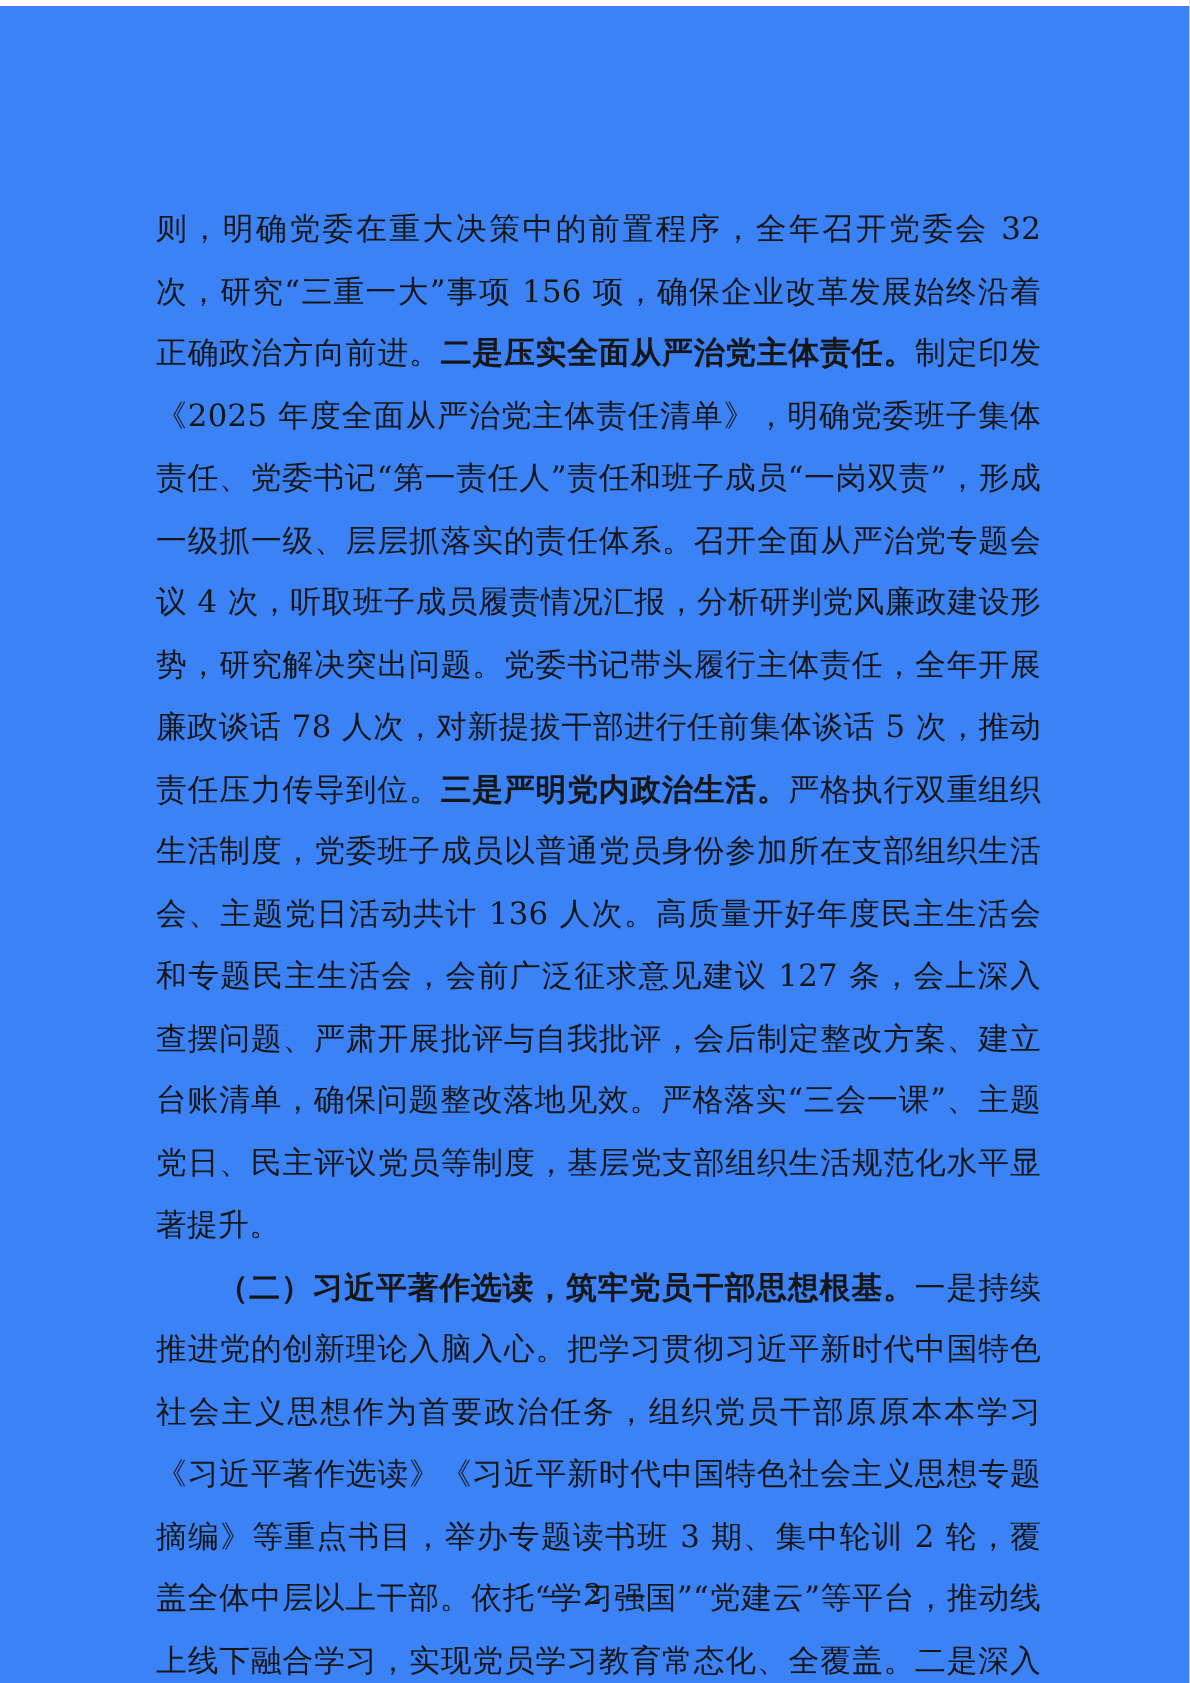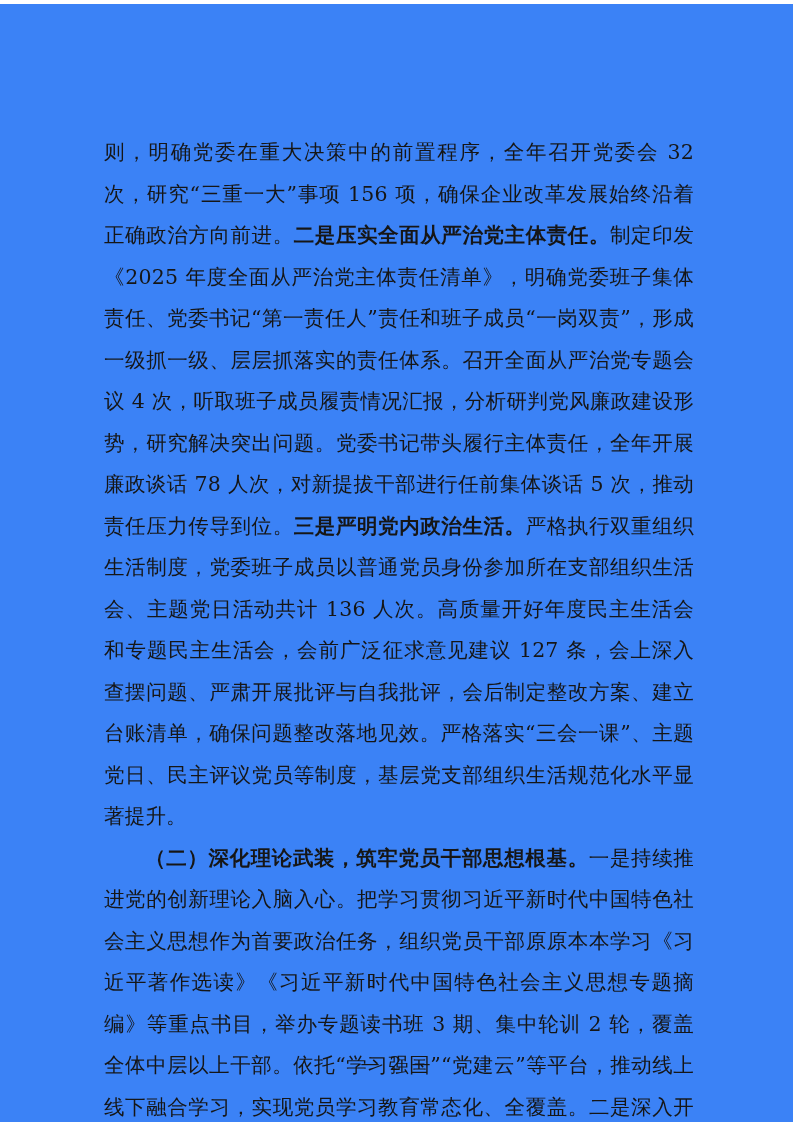--- a/index.html
+++ b/index.html
@@ -51,16 +51,16 @@
     color: #161616;
     letter-spacing: 2px;
   }
 </style>
 </head>
 <body>
 
 <div class="page">
   <div class="content">
     <p class="para" id="para-1"><span>则，明确党委在重大决策中的前置程序，全年召开党委会 32 次，研究“三重一大”事项 156 项，确保企业改革发展始终沿着正确政治方向前进。</span><span class="bold">二是压实全面从严治党主体责任。</span><span>制定印发《2025 年度全面从严治党主体责任清单》，明确党委班子集体责任、党委书记“第一责任人”责任和班子成员“一岗双责”，形成一级抓一级、层层抓落实的责任体系。召开全面从严治党专题会议 4 次，听取班子成员履责情况汇报，分析研判党风廉政建设形势，研究解决突出问题。党委书记带头履行主体责任，全年开展廉政谈话 78 人次，对新提拔干部进行任前集体谈话 5 次，推动责任压力传导到位。</span><span class="bold">三是严明党内政治生活。</span><span>严格执行双重组织生活制度，党委班子成员以普通党员身份参加所在支部组织生活会、主题党日活动共计 136 人次。高质量开好年度民主生活会和专题民主生活会，会前广泛征求意见建议 127 条，会上深入查摆问题、严肃开展批评与自我批评，会后制定整改方案、建立台账清单，确保问题整改落地见效。严格落实“三会一课”、主题党日、民主评议党员等制度，基层党支部组织生活规范化水平显著提升。</span></p>
-    <p class="para indent" id="para-2"><span class="bold">（二）深化理论武装，筑牢党员干部思想根基。</span><span>一是持续推进党的创新理论入脑入心。把学习贯彻习近平新时代中国特色社会主义思想作为首要政治任务，组织党员干部原原本本学习《习近平著作选读》《习近平新时代中国特色社会主义思想专题摘编》等重点书目，举办专题读书班 3 期、集中轮训 2 轮，覆盖全体中层以上干部。依托“学习强国”“党建云”等平台，推动线上线下融合学习，实现党员学习教育常态化、全覆盖。二是深入开展党纪学习教育。根据中央统一部署，扎实开展党纪学习教育，制定实施方案，组织全体党员逐章逐条学习新修订的《中国共产党纪律处分</span></p>
+    <p class="para indent" id="para-2"><span class="bold">（二）习近平著作选读，筑牢党员干部思想根基。</span><span>一是持续推进党的创新理论入脑入心。把学习贯彻习近平新时代中国特色社会主义思想作为首要政治任务，组织党员干部原原本本学习《习近平著作选读》《习近平新时代中国特色社会主义思想专题摘编》等重点书目，举办专题读书班 3 期、集中轮训 2 轮，覆盖全体中层以上干部。依托“学习强国”“党建云”等平台，推动线上线下融合学习，实现党员学习教育常态化、全覆盖。二是深入开展党纪学习教育。根据中央统一部署，扎实开展党纪学习教育，制定实施方案，组织全体党员逐章逐条学习新修订的《中国共产党纪律处分</span></p>
   </div>
   <div class="footer">— 2 —</div>
 </div>
 
 </body></html>

